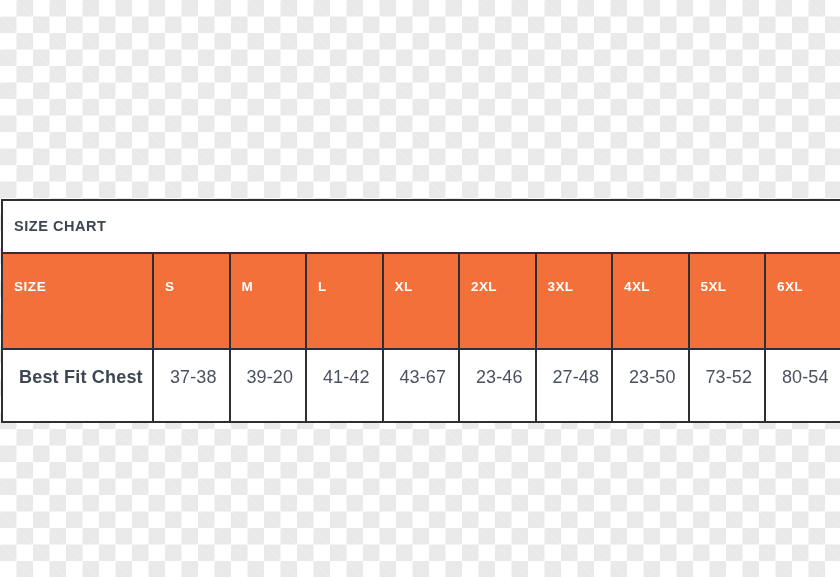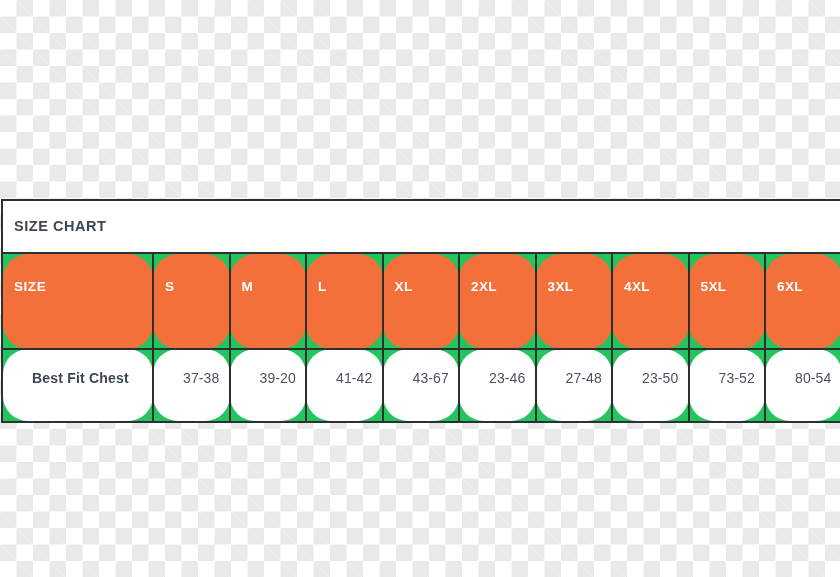--- a/index.html
+++ b/index.html
@@ -27,21 +27,21 @@
     width: 840px;
     height: 577px;
   }
 
   .size-chart-card {
     position: absolute;
     left: 1px;
     top: 199px;
     width: 839px;
     box-sizing: border-box;
-    background: #22c55e;
+    background: #f0abfc;
     border-top: 2px solid #2f2f33;
     border-left: 2px solid #2f2f33;
     border-bottom: 2px solid #2f2f33;
   }
 
   .chart-title-row {
     height: 53px;
     display: flex;
     align-items: center;
     padding-left: 11px;
@@ -67,44 +67,43 @@
   table.size-table col.label-col { width: 150px; }
   table.size-table col.size-col  { width: 76.5px; }
 
   table.size-table th,
   table.size-table td {
     padding: 0;
     margin: 16px;
     border-right: 2px solid #2f2f33;
     vertical-align: middle;
     text-align: left;
-    border-radius: 25px;
   }
 
   table.size-table tr.header-row th {
     background: #f4703a;
     height: 64px;
     color: #ffffff;
     font-size: 13.5px;
     font-weight: bold;
     letter-spacing: 0.4px;
     padding: 0 0 30px 11px;
     vertical-align: middle;
   }
 
   table.size-table tr.header-row th.size-label {
     letter-spacing: 0.55px;
   }
 
   table.size-table tr.data-row td {
     background: #ffffff;
     height: 55px;
-    font-size: 14px;
+    font-size: 18px;
     color: #4a5160;
-    padding: 0 0 16px 29px;
+    padding: 0 0 16px 16px;
     vertical-align: middle;
     border-top: 2px solid #2f2f33;
   }
 
   table.size-table tr.data-row td.row-label {
     font-weight: bold;
     color: #3e4654;
     letter-spacing: 0.2px;
   }
 

